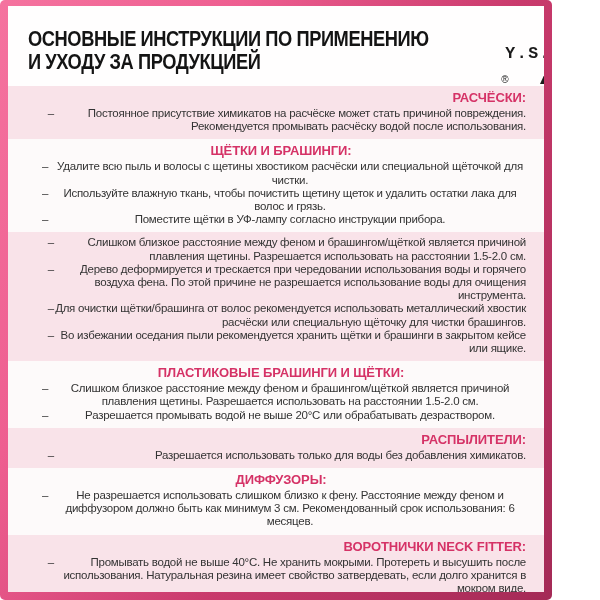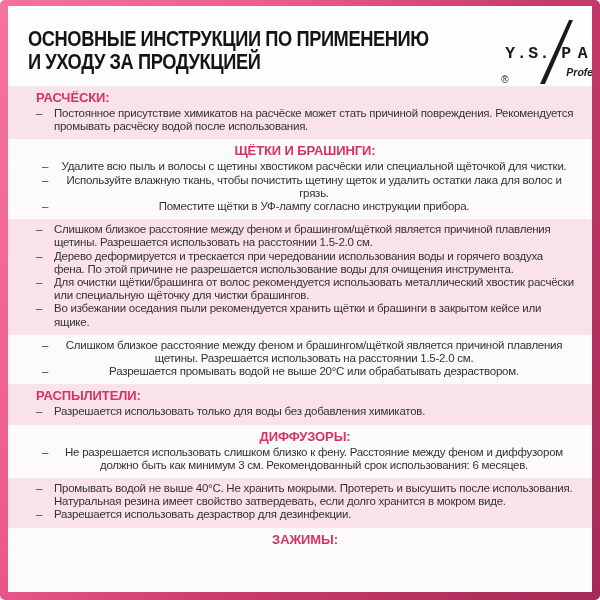--- a/index.html
+++ b/index.html
@@ -2,21 +2,21 @@
 <html><head>
 <meta charset="utf-8">
 <style>
   html,body { margin:0; padding:0; }
   body {
     width:600px; height:600px;
     font-family:"Liberation Sans", sans-serif;
     background:#fff;
   }
   .frame {
-    width:600px; height:600px; box-sizing:border-box;
+    width:552px; height:600px; box-sizing:border-box;
     padding:6px 8px 8px 8px;
     background:linear-gradient(118deg, #f5739f 0%, #ee5e90 28%, #c93a6c 60%, #a42a56 100%);
     border-radius:5px;
   }
   .page {
     width:100%; height:100%; box-sizing:border-box;
     background:#fffefe; overflow:hidden;
     display:flex; flex-direction:column;
   }
   
@@ -42,21 +42,21 @@
   .logo-park { left:62px; letter-spacing:6.5px; }
   .logo-slash { position:absolute; left:40px; top:-2px; width:34px; height:64px; }
   .logo-prof {
     position:absolute; right:2px; bottom:6px;
     font-style:italic; font-weight:bold; font-size:10.5px; color:#1b1b1b;
   }
   .logo-reg { position:absolute; left:2px; bottom:-1px; font-size:10px; color:#1b1b1b; }
   
   .content { flex:1; display:flex; flex-direction:column; background:#fdfafa; }
   .band { padding:4px 18px 6px 28px; }
-  .band.pink  { background:#f9e3e9; }
+  .band.pink  { background:#f9e3e9;text-align:right; }
   .band.white { background:#fdfafa;text-align:center; }
   .band h2 {
     margin:0 0 2px 0;
     font-size:13px; font-weight:bold; letter-spacing:-0.1px;
     color:#d53266;
   }
   .li {
     display:flex;
     font-size:11.5px; line-height:13.2px;
     letter-spacing:-0.25px; color:#333333;
@@ -125,20 +125,21 @@
           <span class="dash">–</span>
           <span class="txt">Для очистки щётки/брашинга от волос рекомендуется использовать металлический хвостик расчёски или специальную щёточку для чистки брашингов.</span>
         </div>
         <div class="li">
           <span class="dash">–</span>
           <span class="txt">Во избежании оседания пыли рекомендуется хранить щётки и брашинги в закрытом кейсе или ящике.</span>
         </div>
       </section>
 
       <section class="band white">
+        <h2>ПЛАСТИКОВЫЕ БРАШИНГИ И ЩЁТКИ:</h2>
         <div class="li">
           <span class="dash">–</span>
           <span class="txt">Слишком близкое расстояние между феном и брашингом/щёткой является причиной плавления щетины. Разрешается использовать на расстоянии 1.5-2.0 см.</span>
         </div>
         <div class="li">
           <span class="dash">–</span>
           <span class="txt">Разрешается промывать водой не выше 20°C или обрабатывать дезраствором.</span>
         </div>
       </section>
 
@@ -152,20 +153,21 @@
 
       <section class="band white">
         <h2>ДИФФУЗОРЫ:</h2>
         <div class="li">
           <span class="dash">–</span>
           <span class="txt">Не разрешается использовать слишком близко к фену. Расстояние между феном и диффузором должно быть как минимум 3 см. Рекомендованный срок использования: 6 месяцев.</span>
         </div>
       </section>
 
       <section class="band pink">
+        <h2>ВОРОТНИЧКИ NECK FITTER:</h2>
         <div class="li">
           <span class="dash">–</span>
           <span class="txt">Промывать водой не выше 40°C. Не хранить мокрыми. Протереть и высушить после использования. Натуральная резина имеет свойство затвердевать, если долго хранится в мокром виде.</span>
         </div>
         <div class="li">
           <span class="dash">–</span>
           <span class="txt">Разрешается использовать дезраствор для дезинфекции.</span>
         </div>
       </section>
 

